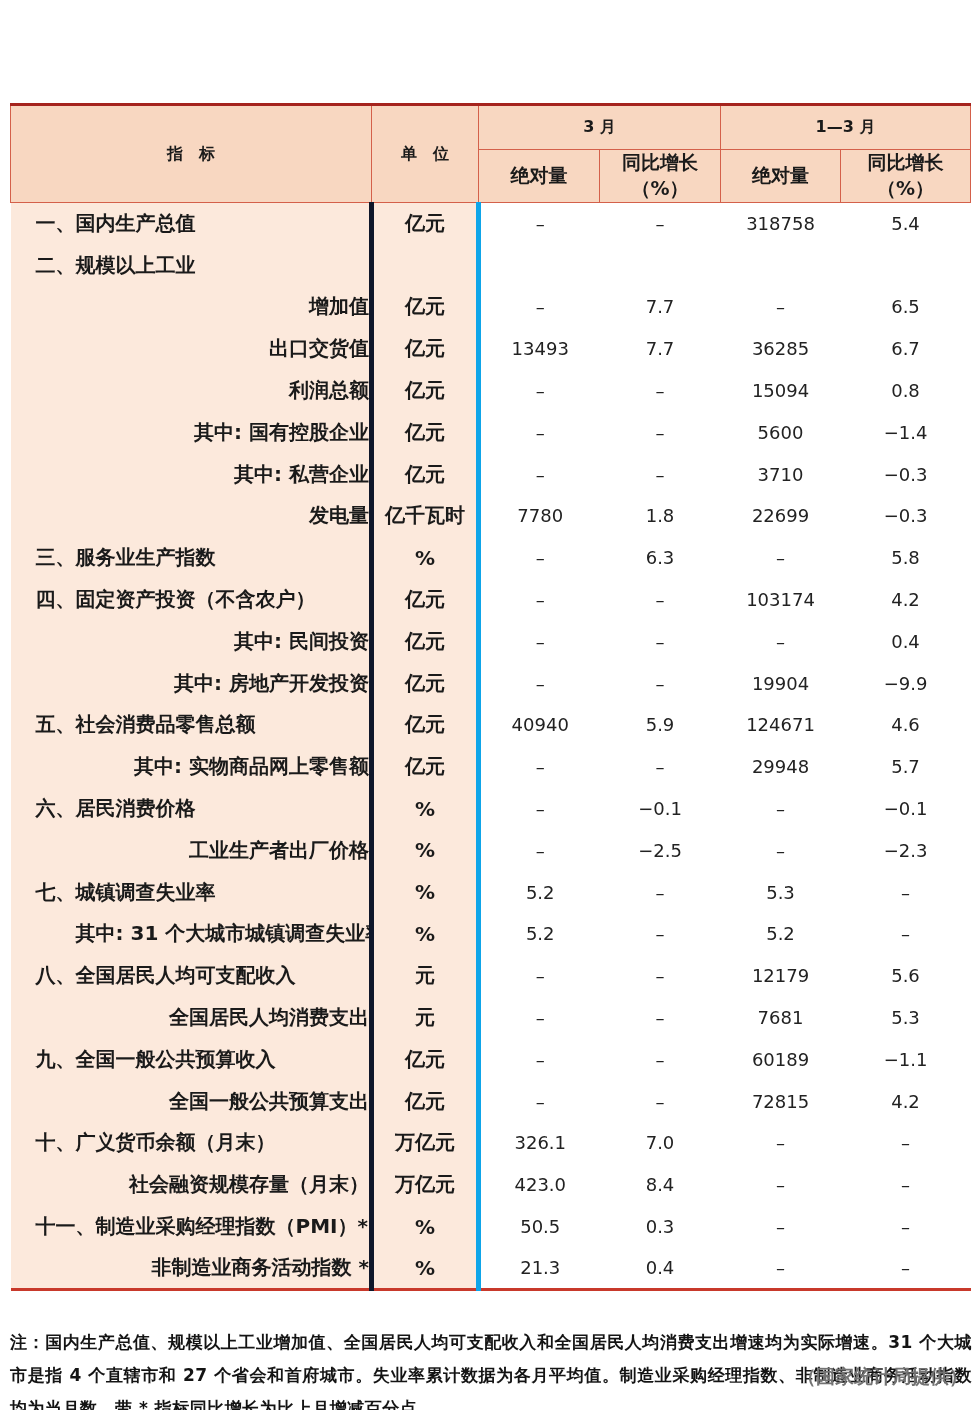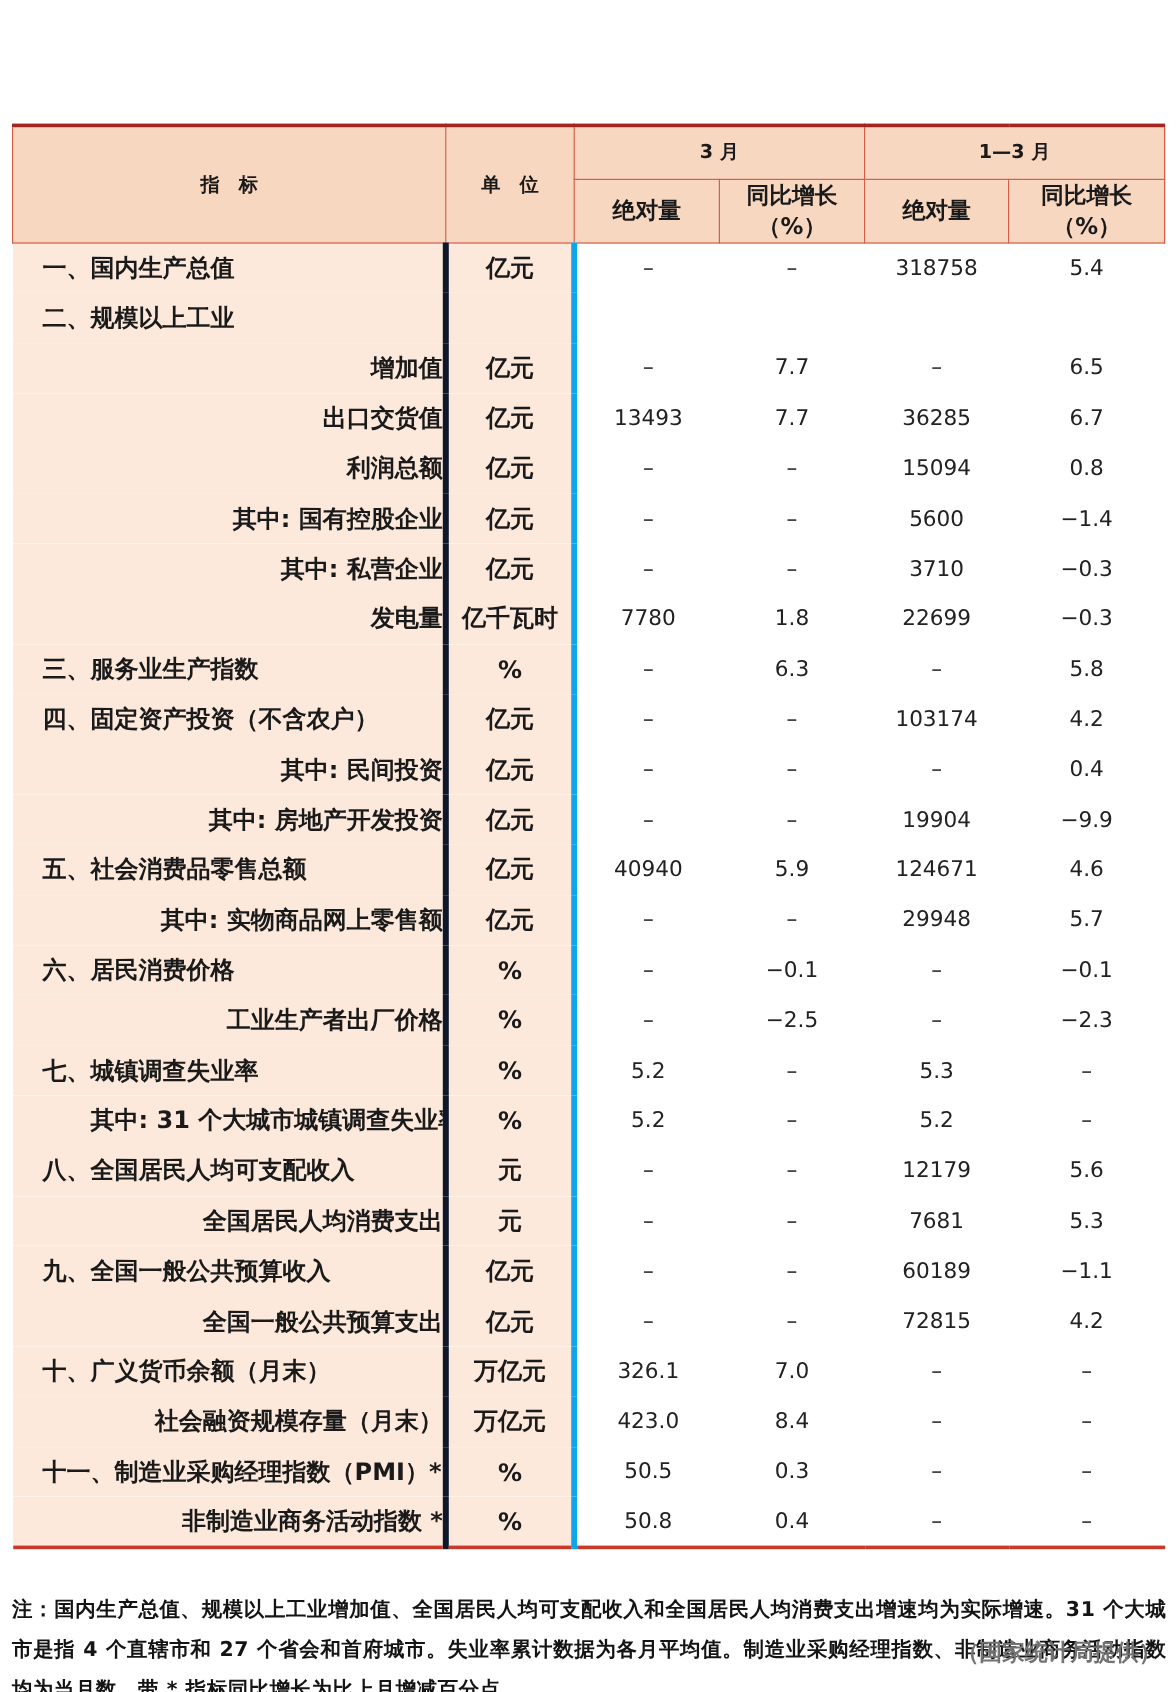--- a/index.html
+++ b/index.html
@@ -289,21 +289,21 @@
       <td class="c-label">十一、制造业采购经理指数（PMI）*</td>
       <td class="c-unit">%</td>
       <td class="c-num">50.5</td>
       <td class="c-num">0.3</td>
       <td class="c-num">–</td>
       <td class="c-num">–</td>
     </tr>
           <tr class="indent">
       <td class="c-label">非制造业商务活动指数 *</td>
       <td class="c-unit">%</td>
-      <td class="c-num">50.8</td>
+      <td class="c-num">21.3</td>
       <td class="c-num">0.4</td>
       <td class="c-num">–</td>
       <td class="c-num">–</td>
     </tr>
         </tbody>
     </table>
   </div>
 
   <div class="note">注：国内生产总值、规模以上工业增加值、全国居民人均可支配收入和全国居民人均消费支出增速均为实际增速。31 个大城市是指 4 个直辖市和 27 个省会和首府城市。失业率累计数据为各月平均值。制造业采购经理指数、非制造业商务活动指数均为当月数。带 * 指标同比增长为比上月增减百分点。</div>
   <div class="credit">（国家统计局提供）</div>

